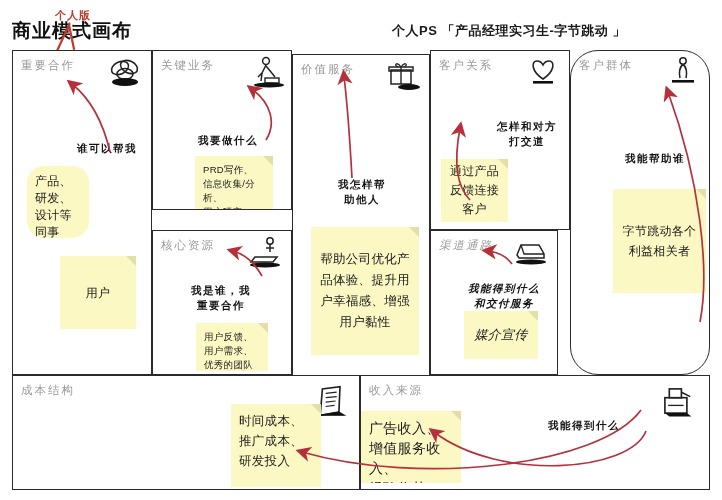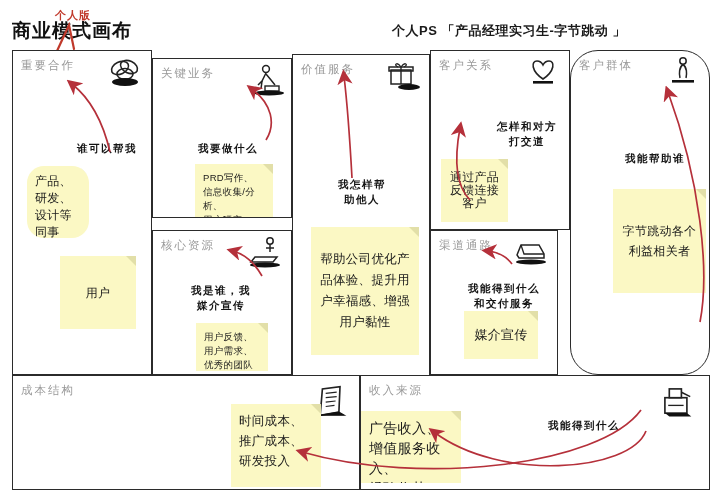--- a/index.html
+++ b/index.html
@@ -82,21 +82,21 @@
         <ellipse cx="20" cy="27" rx="13" ry="4" fill="#111"></ellipse>
       </svg>
       <div class="hand" style="left:52px;top:90px;width:84px;">谁可以帮我</div>
       <div class="sticky" style="left:14px;top:115px;width:62px;height:72px;white-space:pre-line;line-height:17px;border-radius:17px;">产品、
 研发、
 设计等
 同事<span class="fold"></span></div>
       <div class="sticky centered" style="left:47px;top:205px;width:76px;height:73px;">用户<span class="fold"></span></div>
     </div>
 
-    <div class="cell" style="left:140px;top:8px;width:140px;height:160px;">
+    <div class="cell" style="left:140px;top:0;width:140px;height:160px;">
       <div class="cell-head">关键业务</div>
       <svg class="cell-icon" viewBox="0 0 40 34">
         <circle cx="21" cy="6" r="3.4" fill="none" stroke="#222" stroke-width="1.5"></circle>
         <path d="M21 10 L17 18 L13 22" stroke="#222" stroke-width="1.5" fill="none"></path>
         <path d="M21 11 L26 17 L30 22" stroke="#222" stroke-width="1.5" fill="none"></path>
         <path d="M17 18 L16 26" stroke="#222" stroke-width="1.5" fill="none"></path>
         <rect x="20" y="23" width="14" height="5" fill="none" stroke="#222" stroke-width="1.4"></rect>
         <ellipse cx="24" cy="30" rx="15" ry="2.6" fill="#111"></ellipse>
       </svg>
       <div class="hand" style="left:30px;top:82px;width:90px;">我要做什么</div>
@@ -110,21 +110,21 @@
     <div class="cell" style="left:140px;top:180px;width:140px;height:145px;">
       <div class="cell-head">核心资源</div>
       <svg class="cell-icon" viewBox="0 0 40 34">
         <circle cx="25" cy="6" r="3.2" fill="none" stroke="#222" stroke-width="1.5"></circle>
         <path d="M25 9.5 L25 17" stroke="#222" stroke-width="1.5"></path>
         <path d="M21 13 L29 13" stroke="#222" stroke-width="1.5"></path>
         <path d="M10 22 L32 22 L28 27 L6 27 Z" fill="none" stroke="#222" stroke-width="1.5"></path>
         <ellipse cx="20" cy="30" rx="15" ry="2.4" fill="#111"></ellipse>
       </svg>
       <div class="hand" style="left:18px;top:52px;width:100px;white-space:pre-line;">我是谁，我
-媒介宣传</div>
+重要合作</div>
       <div class="sticky small" style="left:43px;top:92px;width:72px;height:48px;white-space:pre-line;">用户反馈、
 用户需求、
 优秀的团队<span class="fold"></span></div>
     </div>
 
     <div class="cell" style="left:280px;top:4px;width:138px;height:325px;">
       <div class="cell-head">价值服务</div>
       <svg class="cell-icon" viewBox="0 0 40 34">
         <rect x="8" y="11" width="20" height="14" fill="none" stroke="#222" stroke-width="1.5"></rect>
         <rect x="6" y="8" width="24" height="4" fill="none" stroke="#222" stroke-width="1.5"></rect>
@@ -139,24 +139,24 @@
     </div>
 
     <div class="cell" style="left:418px;top:0;width:140px;height:180px;">
       <div class="cell-head">客户关系</div>
       <svg class="cell-icon" viewBox="0 0 40 34">
         <path d="M20 24 C8 16 8 6 14 6 C17 6 19 8 20 10 C21 8 23 6 26 6 C32 6 32 16 20 24 Z" fill="none" stroke="#222" stroke-width="1.6"></path>
         <rect x="10" y="26" width="20" height="2.6" fill="#111"></rect>
       </svg>
       <div class="hand" style="left:52px;top:68px;width:88px;white-space:pre-line;">怎样和对方
 打交道</div>
-      <div class="sticky centered" style="left:10px;top:108px;width:67px;height:63px;line-height:13px;">通过产品反馈连接客户<span class="fold"></span></div>
-    </div>
-
-    <div class="cell" style="left:418px;top:180px;width:128px;height:145px;">
+      <div class="sticky centered" style="left:10px;top:108px;width:67px;height:63px;line-height:19px;">通过产品反馈连接客户<span class="fold"></span></div>
+    </div>
+
+    <div class="cell" style="left:418px;top:180px;width:128px;height:145px;font-style:italic;">
       <div class="cell-head">渠道通路</div>
       <svg class="cell-icon" viewBox="0 0 40 34">
         <path d="M6 20 L10 10 L28 10 L33 19 L33 23 L8 23 Z" fill="none" stroke="#222" stroke-width="1.5"></path>
         <path d="M10 10 L13 19 L33 19" fill="none" stroke="#222" stroke-width="1.3"></path>
         <ellipse cx="20" cy="27" rx="15" ry="2.4" fill="#111"></ellipse>
       </svg>
       <div class="hand" style="left:17px;top:50px;width:112px;white-space:pre-line;">我能得到什么
 和交付服务</div>
       <div class="sticky centered" style="left:33px;top:80px;width:74px;height:48px;font-size:13px;">媒介宣传<span class="fold"></span></div>
     </div>

